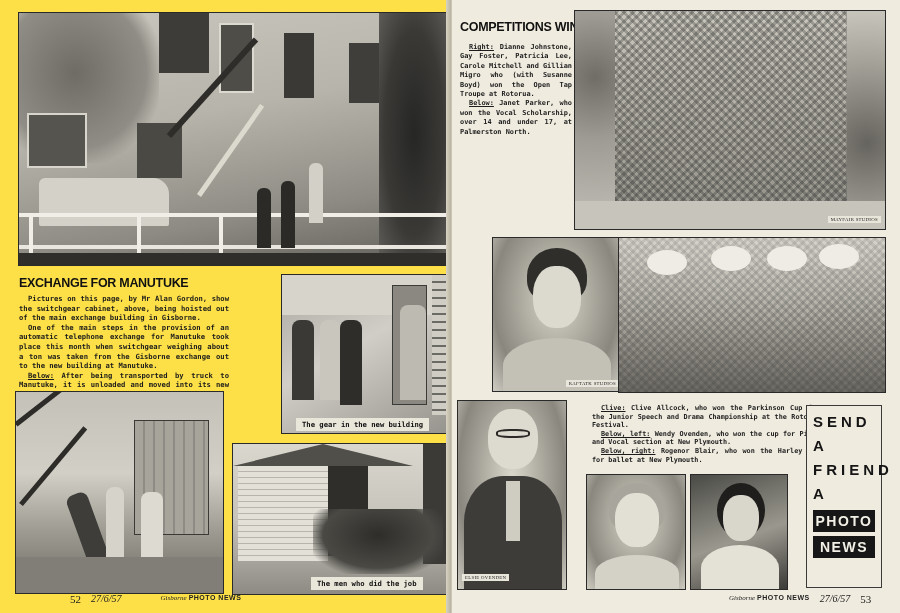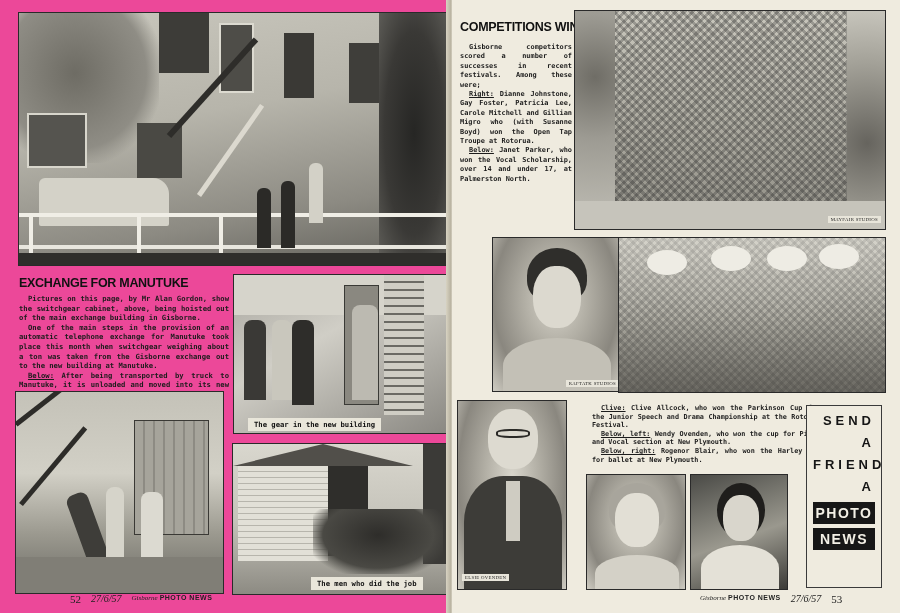--- a/index.html
+++ b/index.html
@@ -1,28 +1,28 @@
 <!DOCTYPE html>
 <html><head>
 <meta charset="utf-8">
 <style>
   * { box-sizing: border-box; margin: 0; padding: 0; }
   html, body { width: 900px; height: 613px; overflow: hidden; background: #ece8da; }
   body { position: relative; font-family: "DejaVu Sans Mono", monospace; color: #1a1a1a; }
 
-  .page { position: absolute; top: 0; height: 613px; background: #ec4899; }
+  .page { position: absolute; top: 0; height: 613px; background: #fde047; }
   .page-left { left: 0; width: 452px; }
   .page-right { left: 452px; width: 448px; background: #efebdf; }
   .gutter { position: absolute; left: 446px; top: 0; width: 12px; height: 613px;
     background: linear-gradient(90deg, #d8d3c2 0%, #b9b3a1 40%, #f2efe4 60%, #e5e1d2 100%); }
 
   .photo { position: absolute; overflow: hidden; border: 1px solid #2a2a2a; }
   .ph-dark  { background: linear-gradient(160deg, #4a4a46 0%, #7d7c74 35%, #9a988e 55%, #3c3b37 100%); }
   .ph-light { background: linear-gradient(170deg, #c9c7bd 0%, #b7b5ab 40%, #8c8a82 75%, #5f5e58 100%); }
-  .ph-grey  { background: linear-gradient(150deg, #a9a7a0 0%, #d0cec6 40%, #8a8882 100%); }
+  .ph-grey  { background: linear-gradient(150deg, #a9a7a0 0%, #d0cec6 40%, #8a8882 100%); margin-left: 48px; }
   .ph-portrait { background: radial-gradient(ellipse at 50% 40%, #d9d6cc 0%, #b2afa5 35%, #8a877f 70%, #cfccc2 100%); }
   .ph-checks { background:
       repeating-linear-gradient(45deg, rgba(40,40,40,.28) 0 3px, transparent 3px 6px),
       repeating-linear-gradient(-45deg, rgba(40,40,40,.28) 0 3px, transparent 3px 6px),
       linear-gradient(180deg, #c8c6bc 0%, #a8a69c 60%, #8e8c84 100%); }
 
   .headline { position: absolute; font-family: "Liberation Sans", sans-serif; font-weight: 700;
     font-stretch: condensed; letter-spacing: -0.3px; color: #111; transform-origin: left top; }
   .body-text { position: absolute; font-family: "DejaVu Sans Mono", monospace; font-size: 7.2px;
     line-height: 9.6px; color: #1c1c1c; font-weight: 700; text-align: justify; }
@@ -32,26 +32,26 @@
   .caption { position: absolute; background: #e9e6da; font-family: "DejaVu Sans Mono", monospace;
     font-size: 7.2px; font-weight: 700; padding: 2px 6px; color: #111; white-space: nowrap; }
   .credit { position: absolute; background: #e8e5da; font-family: "Liberation Serif", serif;
     font-size: 4.8px; padding: 1px 3px; color: #222; letter-spacing: .3px; white-space: nowrap; }
 
   .folio { position: absolute; top: 593px; font-size: 8px; color: #222; white-space: nowrap;
     display: flex; align-items: flex-start; gap: 10px; }
   .folio .num { font-family: "Liberation Serif", serif; font-size: 11px; }
   .folio .date { font-family: "Liberation Serif", serif; font-style: italic; font-size: 10px; }
   .folio .brand { font-family: "Liberation Sans", sans-serif; font-weight: 700; font-size: 7px; letter-spacing: .5px; }
-  .folio .script { font-family: "Liberation Serif", serif; font-style: italic; font-size: 7px; margin-right: 2px; }
+  .folio .script { font-family: "Liberation Serif", serif; font-style: italic; font-size: 7px; margin-right: 2px; margin-left: 29px; }
 
   .ad { position: absolute; left: 806px; top: 405px; width: 76px; height: 183px;
     border: 1px solid #3a3a3a; background: #efebdf; padding: 8px 6px; }
-  .ad .word { font-family: "Liberation Sans", sans-serif; font-weight: 700; font-size: 13px;
-    letter-spacing: 4px; color: #151515; line-height: 1; margin-bottom: 9px; display: block; text-align: right; }
+  .ad .word { font-family: "Liberation Sans", sans-serif; font-weight: 700; font-size: 15px;
+    letter-spacing: 4px; color: #151515; line-height: 1; margin-bottom: 9px; display: block; }
   .ad .block { display: block; background: #171717; color: #f3f0e6; font-family: "Liberation Sans", sans-serif;
     font-weight: 700; font-size: 14px; letter-spacing: 1.5px; text-align: center; padding: 3px 0; margin-top: 4px; }
 
   
   .shape { position: absolute; }
 </style>
 </head>
 <body>
 
 <div class="page page-left">
@@ -126,21 +126,20 @@
   </div>
 </div>
 
 <div class="gutter"></div>
 
 <div class="page page-right">
 
   <div class="headline" style="left:8px; top:20px; font-size:12.5px;">COMPETITIONS WINNERS</div>
 
   <div class="body-text" style="left:8px; top:43px; width:112px; font-size:6.9px; line-height:9.4px;">
-    <p>Gisborne competitors scored a number of successes in recent festivals. Among these were;</p>
     <p><span class="u">Right:</span> <span>Dianne Johnstone, Gay Foster, Patricia Lee, Carole Mitchell and Gillian Migro who (with Susanne Boyd) won the Open Tap Troupe at Rotorua.</span></p>
     <p><span class="u">Below:</span> <span>Janet Parker, who won the Vocal Scholarship, over 14 and under 17, at Palmerston North.</span></p>
   </div>
 
   <div class="photo ph-checks" style="left:122px; top:10px; width:312px; height:220px;">
     <div class="shape" style="left:0;top:0;width:40px;height:220px;background:radial-gradient(circle at 50% 30%, #6f6d66 0%, #9d9b93 40%, #c2c0b7 100%);"></div>
     <div class="shape" style="left:272px;top:0;width:40px;height:220px;background:radial-gradient(circle at 50% 60%, #66645e 0%, #a3a198 60%, #c7c5bc 100%);"></div>
     <div class="shape" style="left:0;top:190px;width:312px;height:30px;background:#c6c4bb;"></div>
     <div class="credit" style="right:4px; bottom:6px;">MAYFAIR STUDIOS</div>
   </div>

